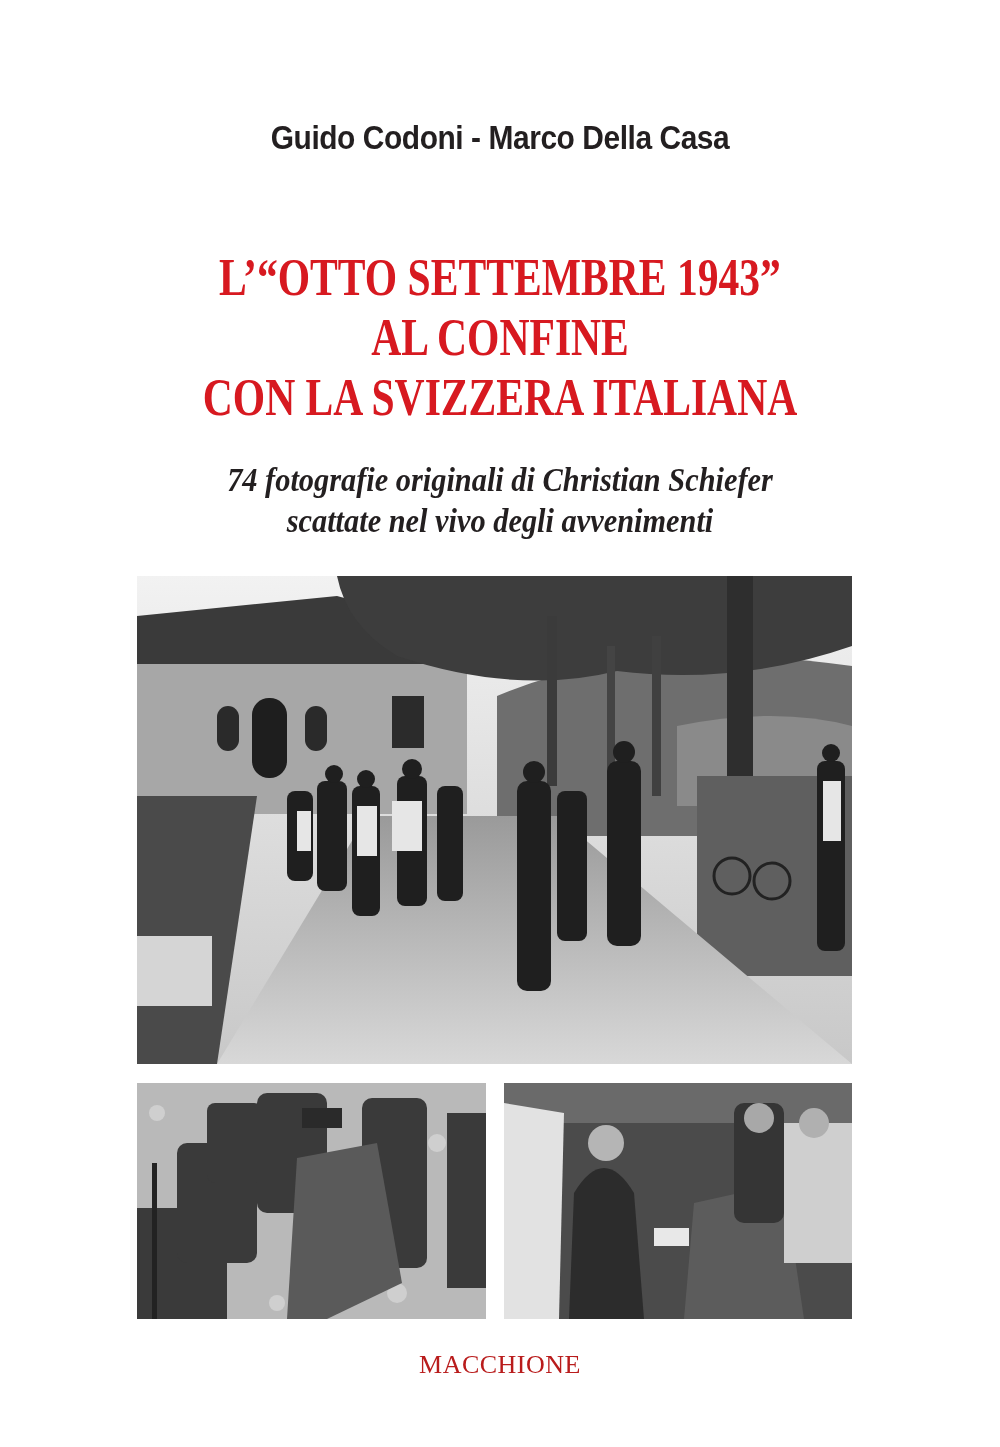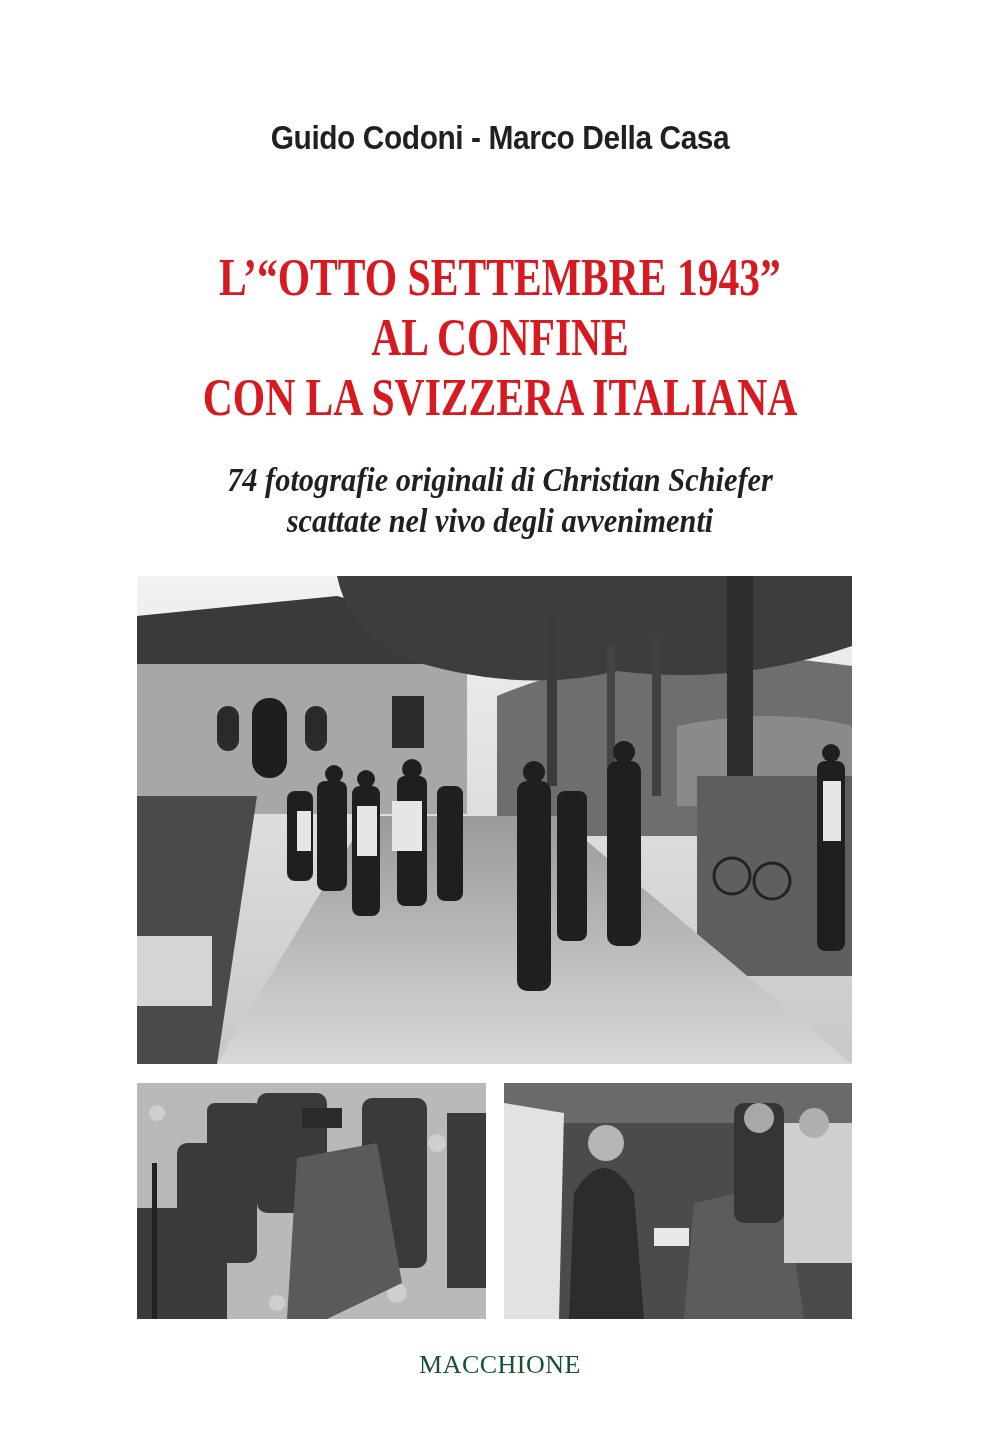--- a/index.html
+++ b/index.html
@@ -33,21 +33,21 @@
 
     .photo { position: absolute; overflow: hidden; background: #777; }
     .photo svg { display: block; width: 100%; height: 100%; }
 
     #photo-main { left: 137px; top: 576px; width: 715px; height: 488px; }
     #photo-bl   { left: 137px; top: 1083px; width: 349px; height: 236px; }
     #photo-br   { left: 504px; top: 1083px; width: 348px; height: 236px; }
 
     .publisher {
       position: absolute; left: 0; top: 1350px; width: 1000px;
-      text-align: center; color: #14532d;
+      text-align: center; color: #b91c1c;
       font-family: "Liberation Serif", serif;
       font-size: 26px; letter-spacing: 0.5px;
     }
   </style>
 </head>
 <body>
 
 <div class="authors">Guido Codoni - Marco Della Casa</div>
 
 <div class="title">

